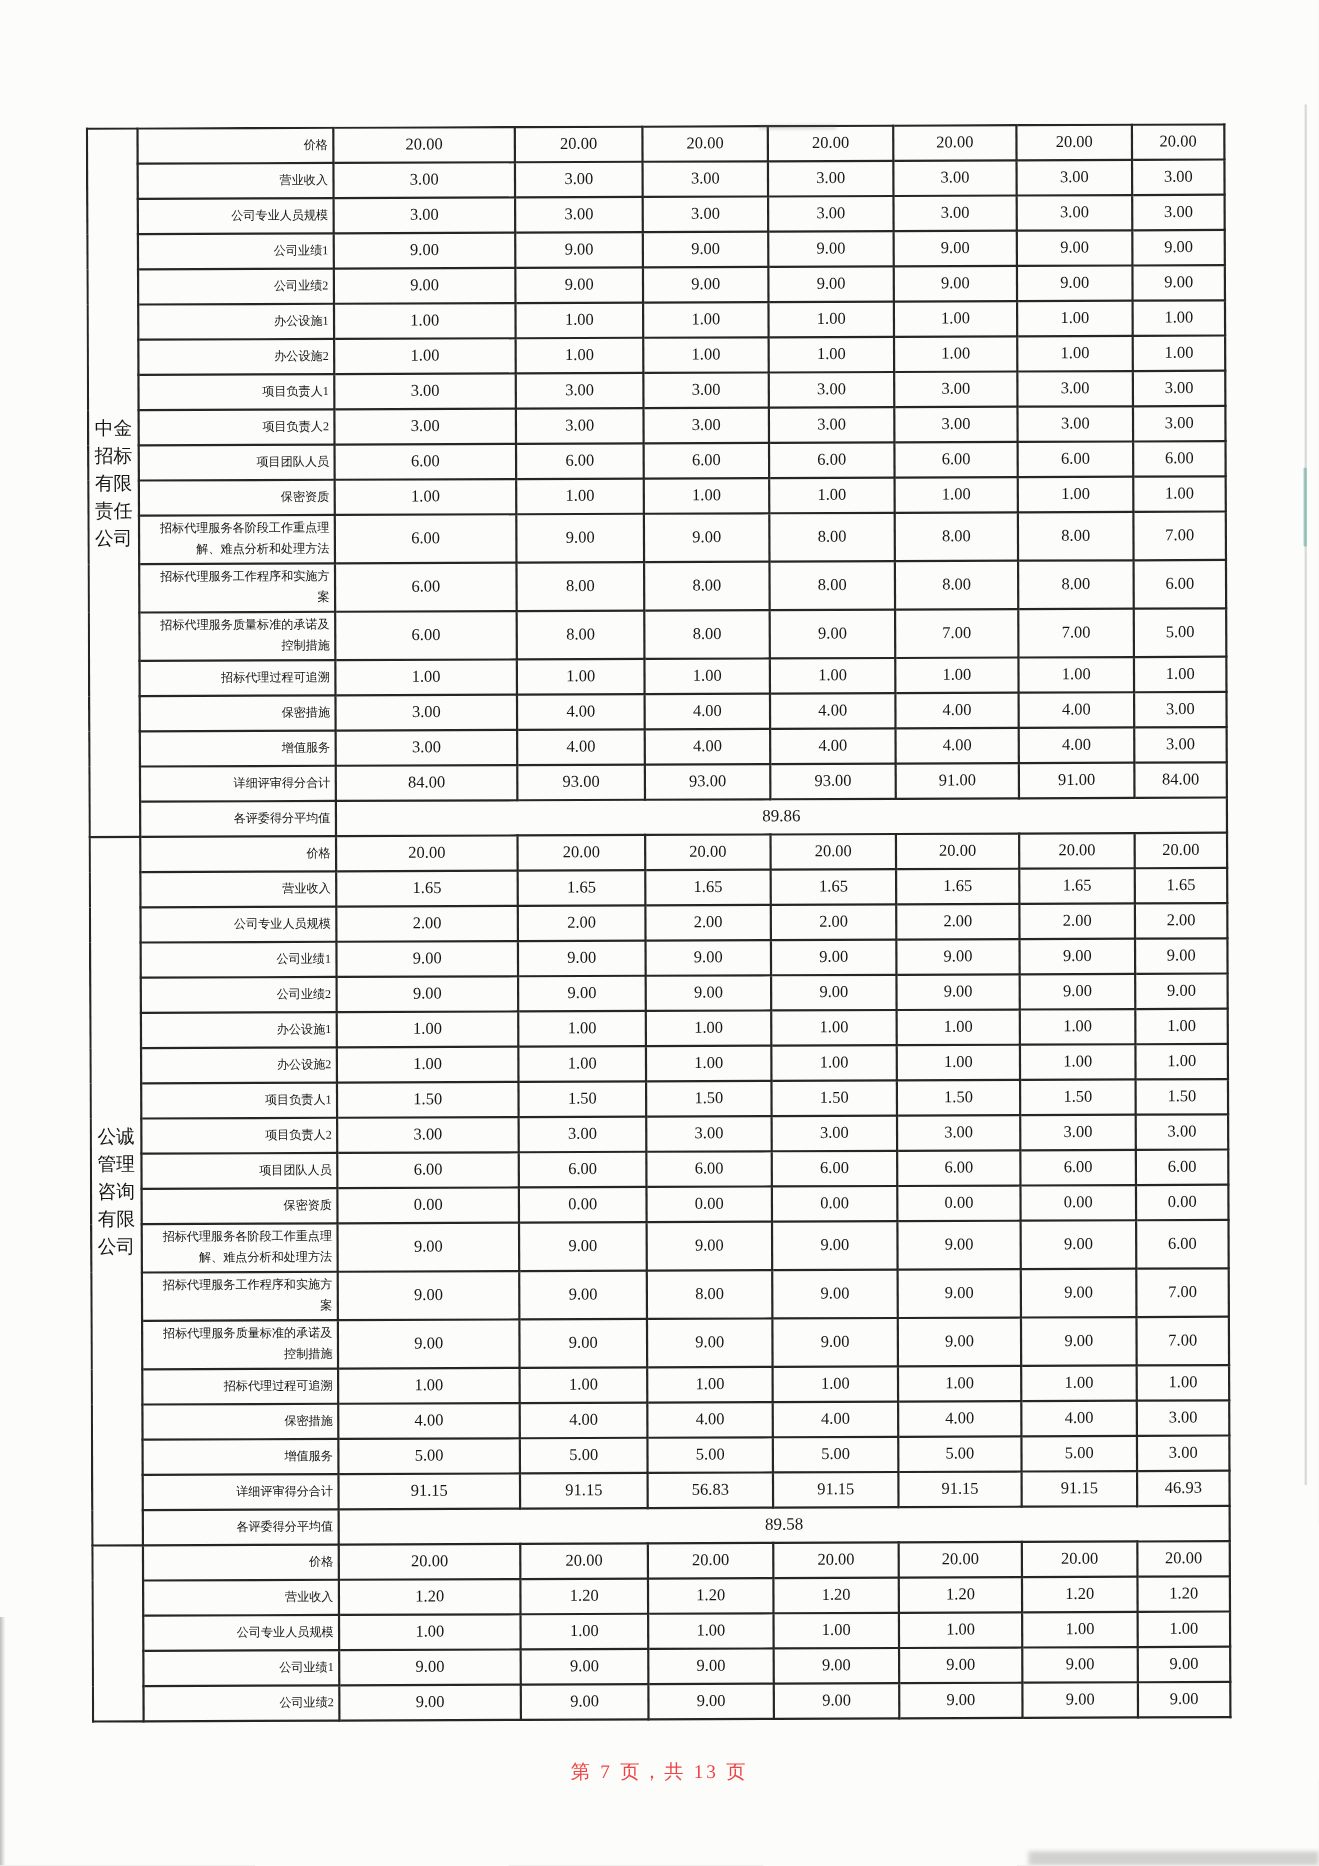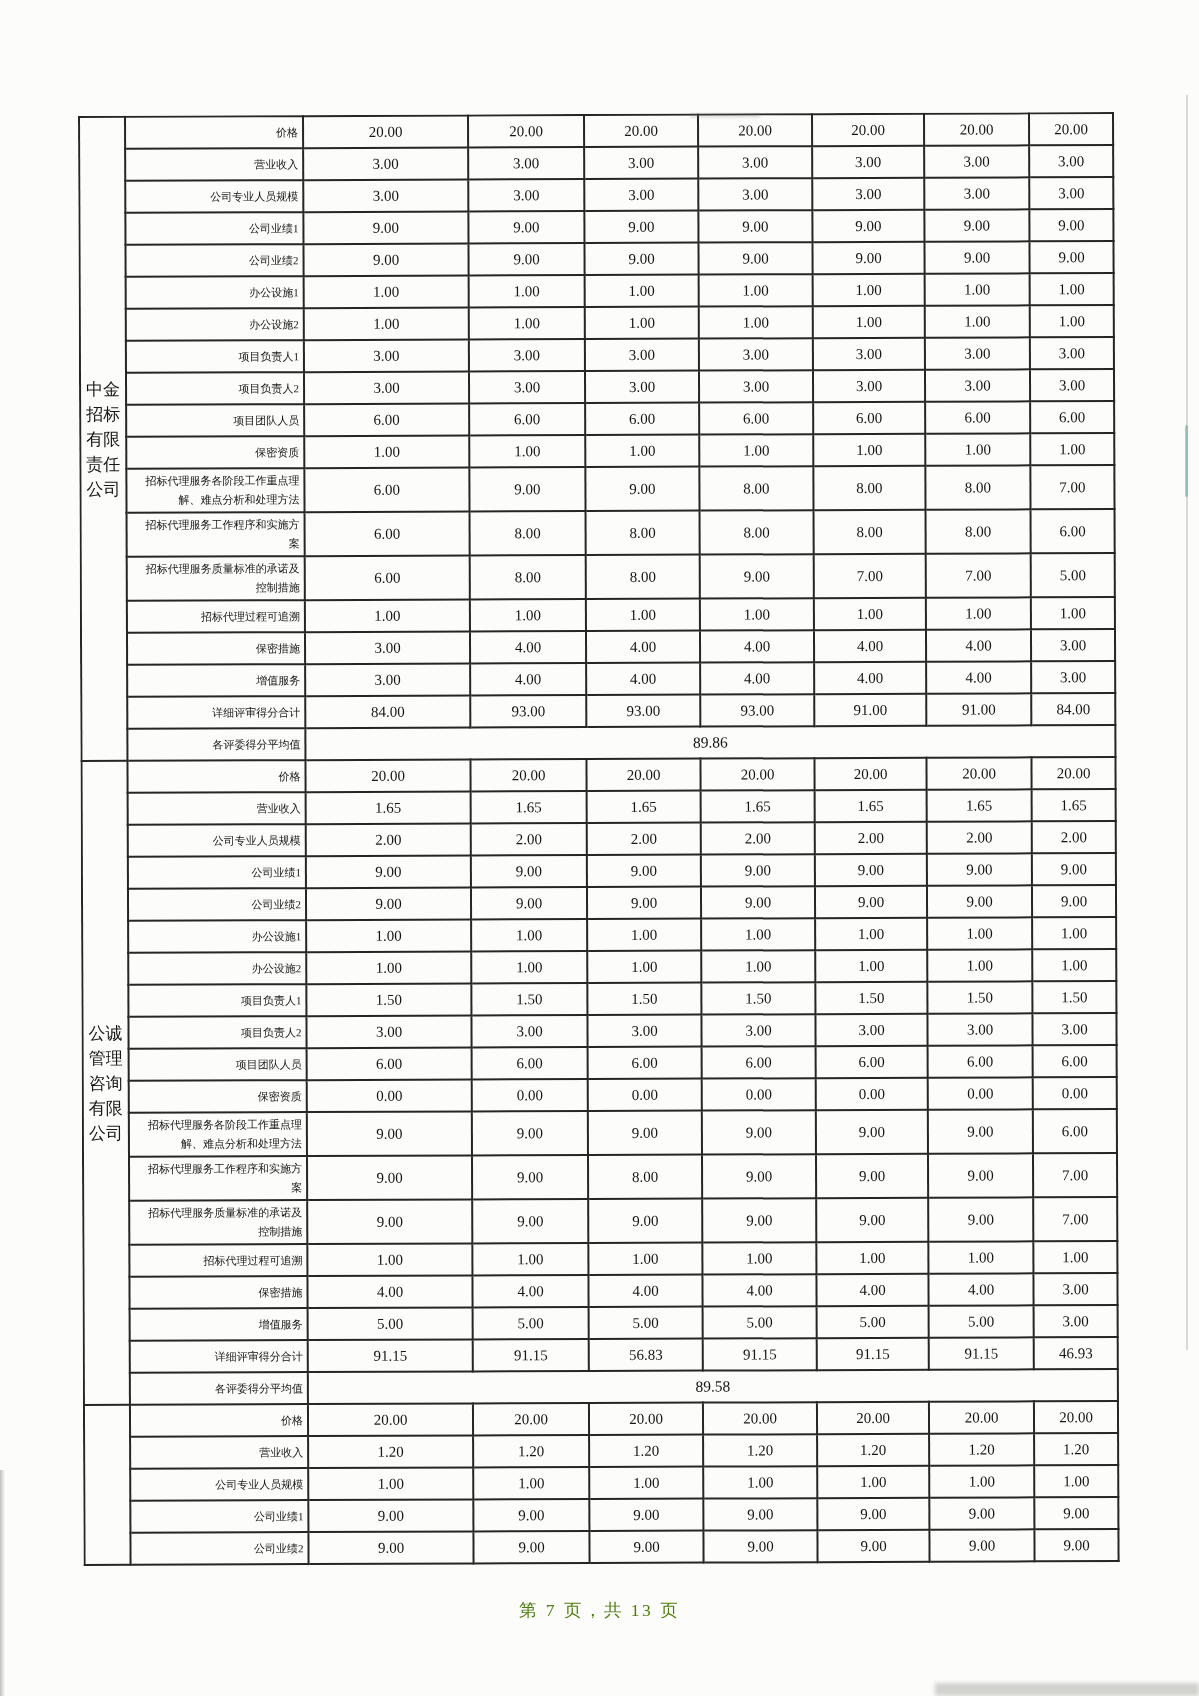--- a/index.html
+++ b/index.html
@@ -33,21 +33,21 @@
   td.score {
     font-size:15px; text-align:center; line-height:26px;
     padding:0 2px; white-space:nowrap;
   }
   td.avg-value {
     font-size:15.5px; text-align:center; line-height:26px;
   }
   .footer {
     position:absolute; top:1598px; left:0; width:1199px;
     text-align:center; font-size:17.5px; letter-spacing:2.5px;
-    color:#4d7c0f;
+    color:#ef4444;
   }
   
   .artifact { position:absolute; pointer-events:none; }
   .line-right { left:1186px; top:95px; width:2px; height:1255px; background:rgba(115,115,112,0.26); }
   .line-right-teal { left:1185px; top:425px; width:3px; height:72px; background:rgba(52,150,138,0.42); border-radius:2px; }
   .edge-left { left:0; top:1470px; width:5px; height:226px; background:linear-gradient(to right, rgba(140,140,138,0.55), rgba(140,140,138,0)); }
   .smudge-bottom { left:935px; top:1683px; width:264px; height:13px; background:rgba(158,158,154,0.45); filter:blur(2px); }
   .smudge-top { left:690px; top:113px; width:70px; height:5px; background:rgba(120,120,118,0.18); filter:blur(1px); }
 </style>
 </head>

